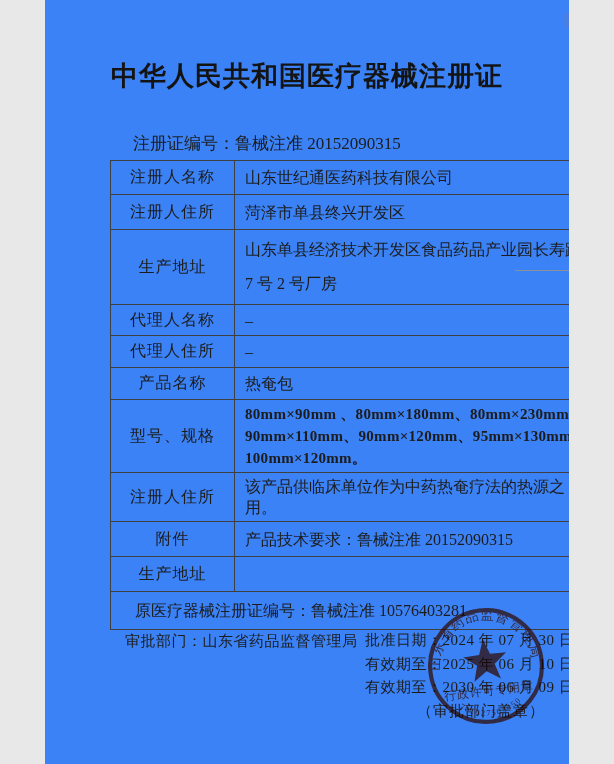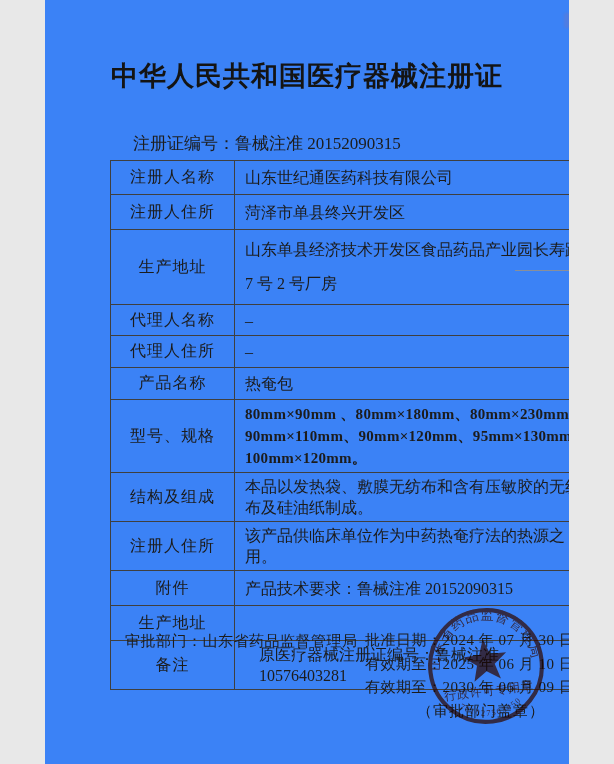--- a/index.html
+++ b/index.html
@@ -119,38 +119,33 @@
       <div class="cell-value">–</div>
     </div>
     <div class="row h32">
       <div class="cell-label">产品名称</div>
       <div class="cell-value">热奄包</div>
     </div>
     <div class="row h53 spec-row">
       <div class="cell-label">型号、规格</div>
       <div class="cell-value">80mm×90mm 、80mm×180mm、80mm×230mm 、90mm×110mm、90mm×120mm、95mm×130mm、100mm×120mm。</div>
     </div>
-    <div class="row h42">
-      <div class="cell-label">结构及组成</div>
-      <div class="cell-value">本品以发热袋、敷膜无纺布和含有压敏胶的无纺布及硅油纸制成。</div>
-    </div>
     <div class="row h30">
       <div class="cell-label">注册人住所</div>
       <div class="cell-value">该产品供临床单位作为中药热奄疗法的热源之用。</div>
     </div>
     <div class="row h35">
       <div class="cell-label">附件</div>
       <div class="cell-value">产品技术要求：鲁械注准 20152090315</div>
     </div>
     <div class="row h35">
       <div class="cell-label">生产地址</div>
       <div class="cell-value"></div>
     </div>
     <div class="row h38 remark-row">
-      <div class="cell-label">备注</div>
       <div class="cell-value">原医疗器械注册证编号：鲁械注准 10576403281</div>
     </div>
   </div>
 
   <div class="footer-dept">审批部门：山东省药品监督管理局</div>
 
   <div class="footer-dates">
     <div class="date-line">
       <span>批准日期：</span><span>2024 年 07 月 30 日</span>
     </div>

